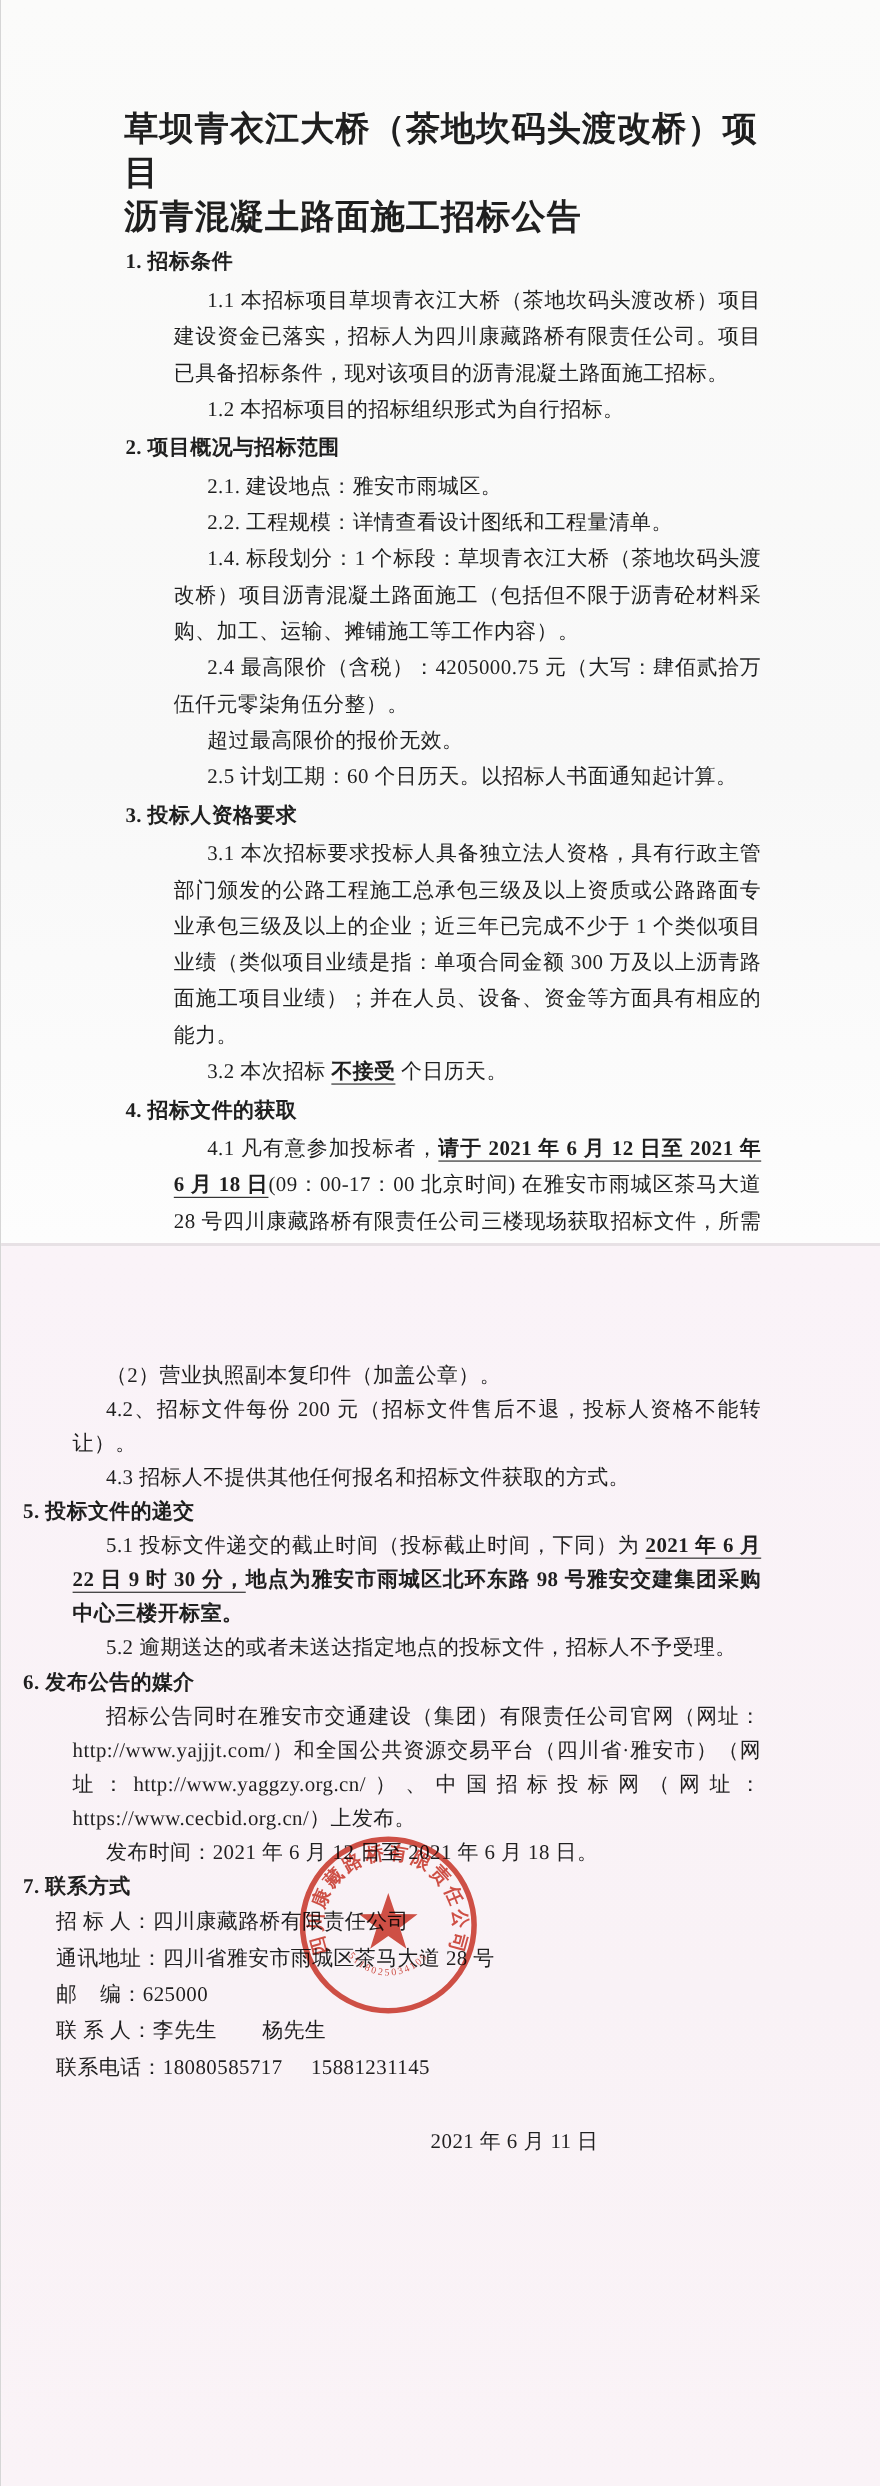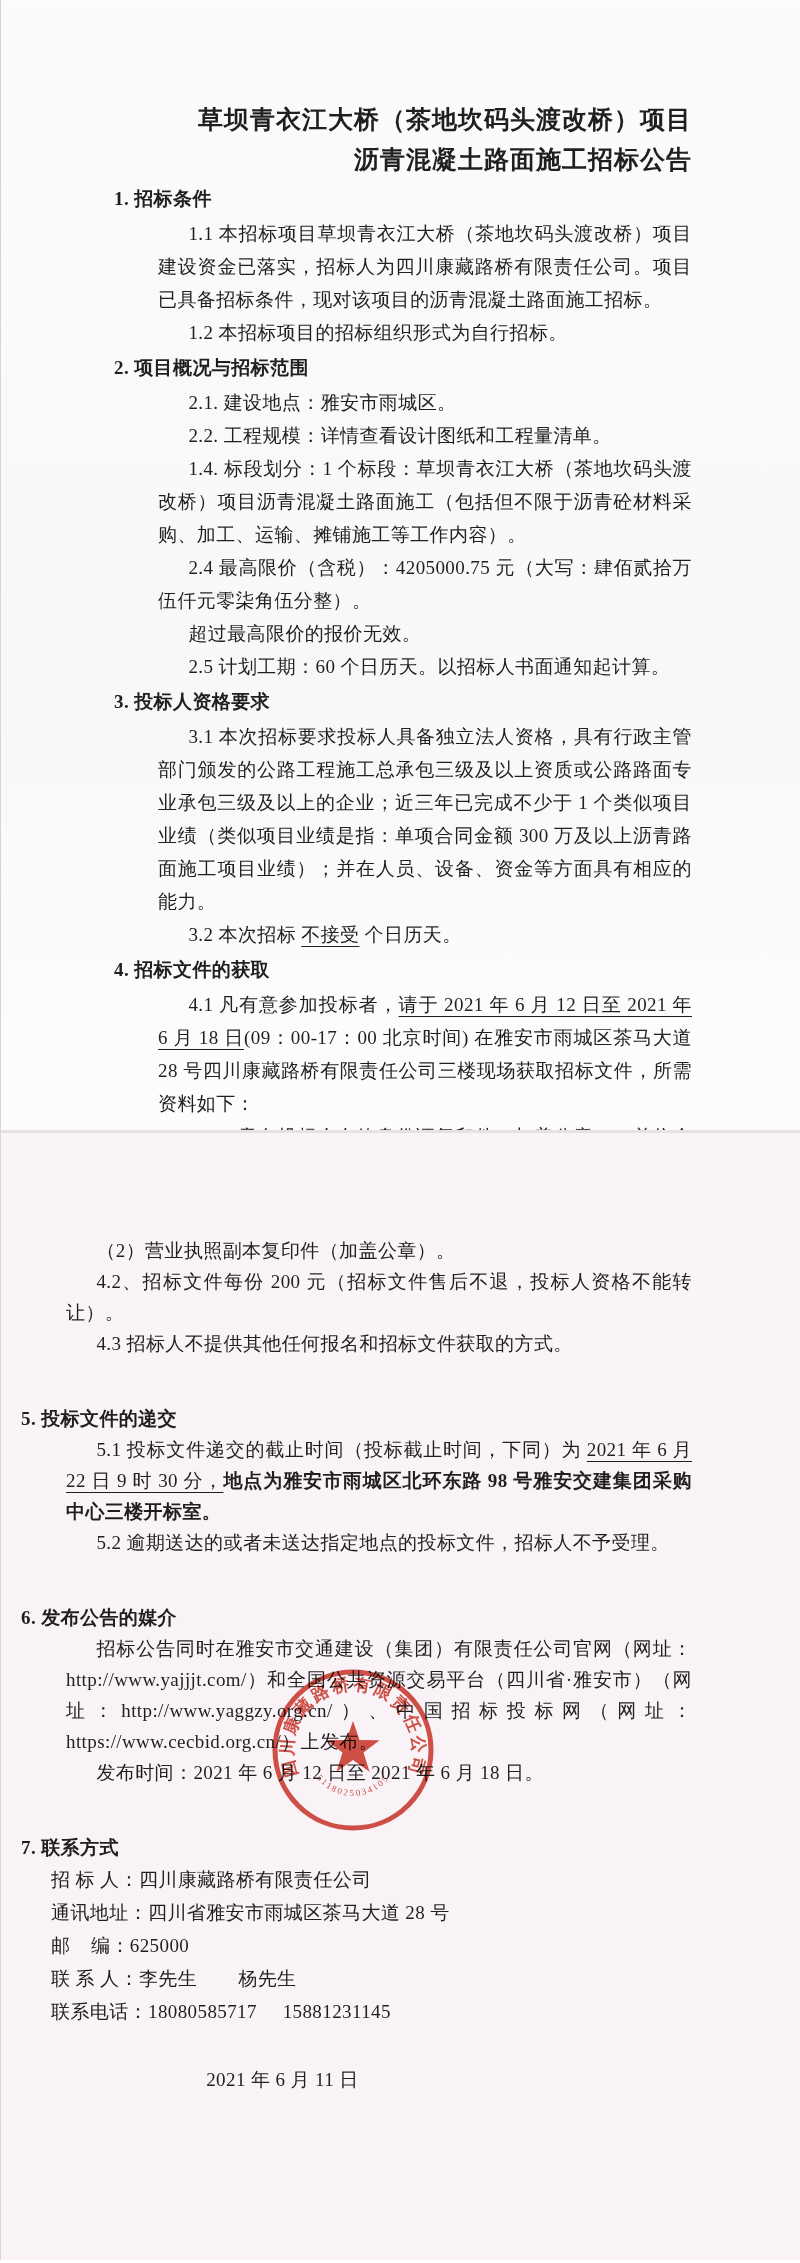--- a/index.html
+++ b/index.html
@@ -24,44 +24,45 @@
     background:linear-gradient(180deg,#fbfbfa 0%,#f8f8f8 62%,#fdfdfd 100%);
     border-bottom:3px solid #e7e1e5;
   }
   .page2{
     height:1127px;
     padding-top:102px;
     background:linear-gradient(180deg,#faf3f8 0%,#f9f2f6 60%,#faf3f7 100%);
     padding-left:20px;
   }
   .title{
-    font-size:25px;
+    font-size:31px;
     font-weight:bold;
-    text-align:right;
+    text-align:left;
     line-height:40px;
     letter-spacing:1px;
     margin:0;
+    font-family:Liberation Mono, monospace;
   }
   p{
     margin:0;
     font-size:19px;
     line-height:33px;
     text-align:justify;
     letter-spacing:.4px;
   }
   .page2 p{line-height:31px;}
-  .h{font-weight:bold;margin-top:44px;}
+  .h{font-weight:bold;}
   .page1 .h{margin:2px 1px;}
   .ind{text-indent:1.6em;margin-left:45px;}
   .b{font-weight:bold;}
-  .u{font-weight:normal;text-decoration:underline;text-underline-offset:5px;}
+  .u{font-weight:bold;text-decoration:underline;text-underline-offset:5px;}
   .contact p{line-height:33px;white-space:pre-wrap;margin-left:30px;text-indent:0;}
   .docdate{
     margin-top:36px;
-    text-align:center;
+    text-align:right;
     padding-right:148px;
     white-space:pre-wrap;
   }
   .seal{
     position:absolute;
     left:266px;
     top:531px;
     mix-blend-mode:multiply;
     opacity:.92;
   }

